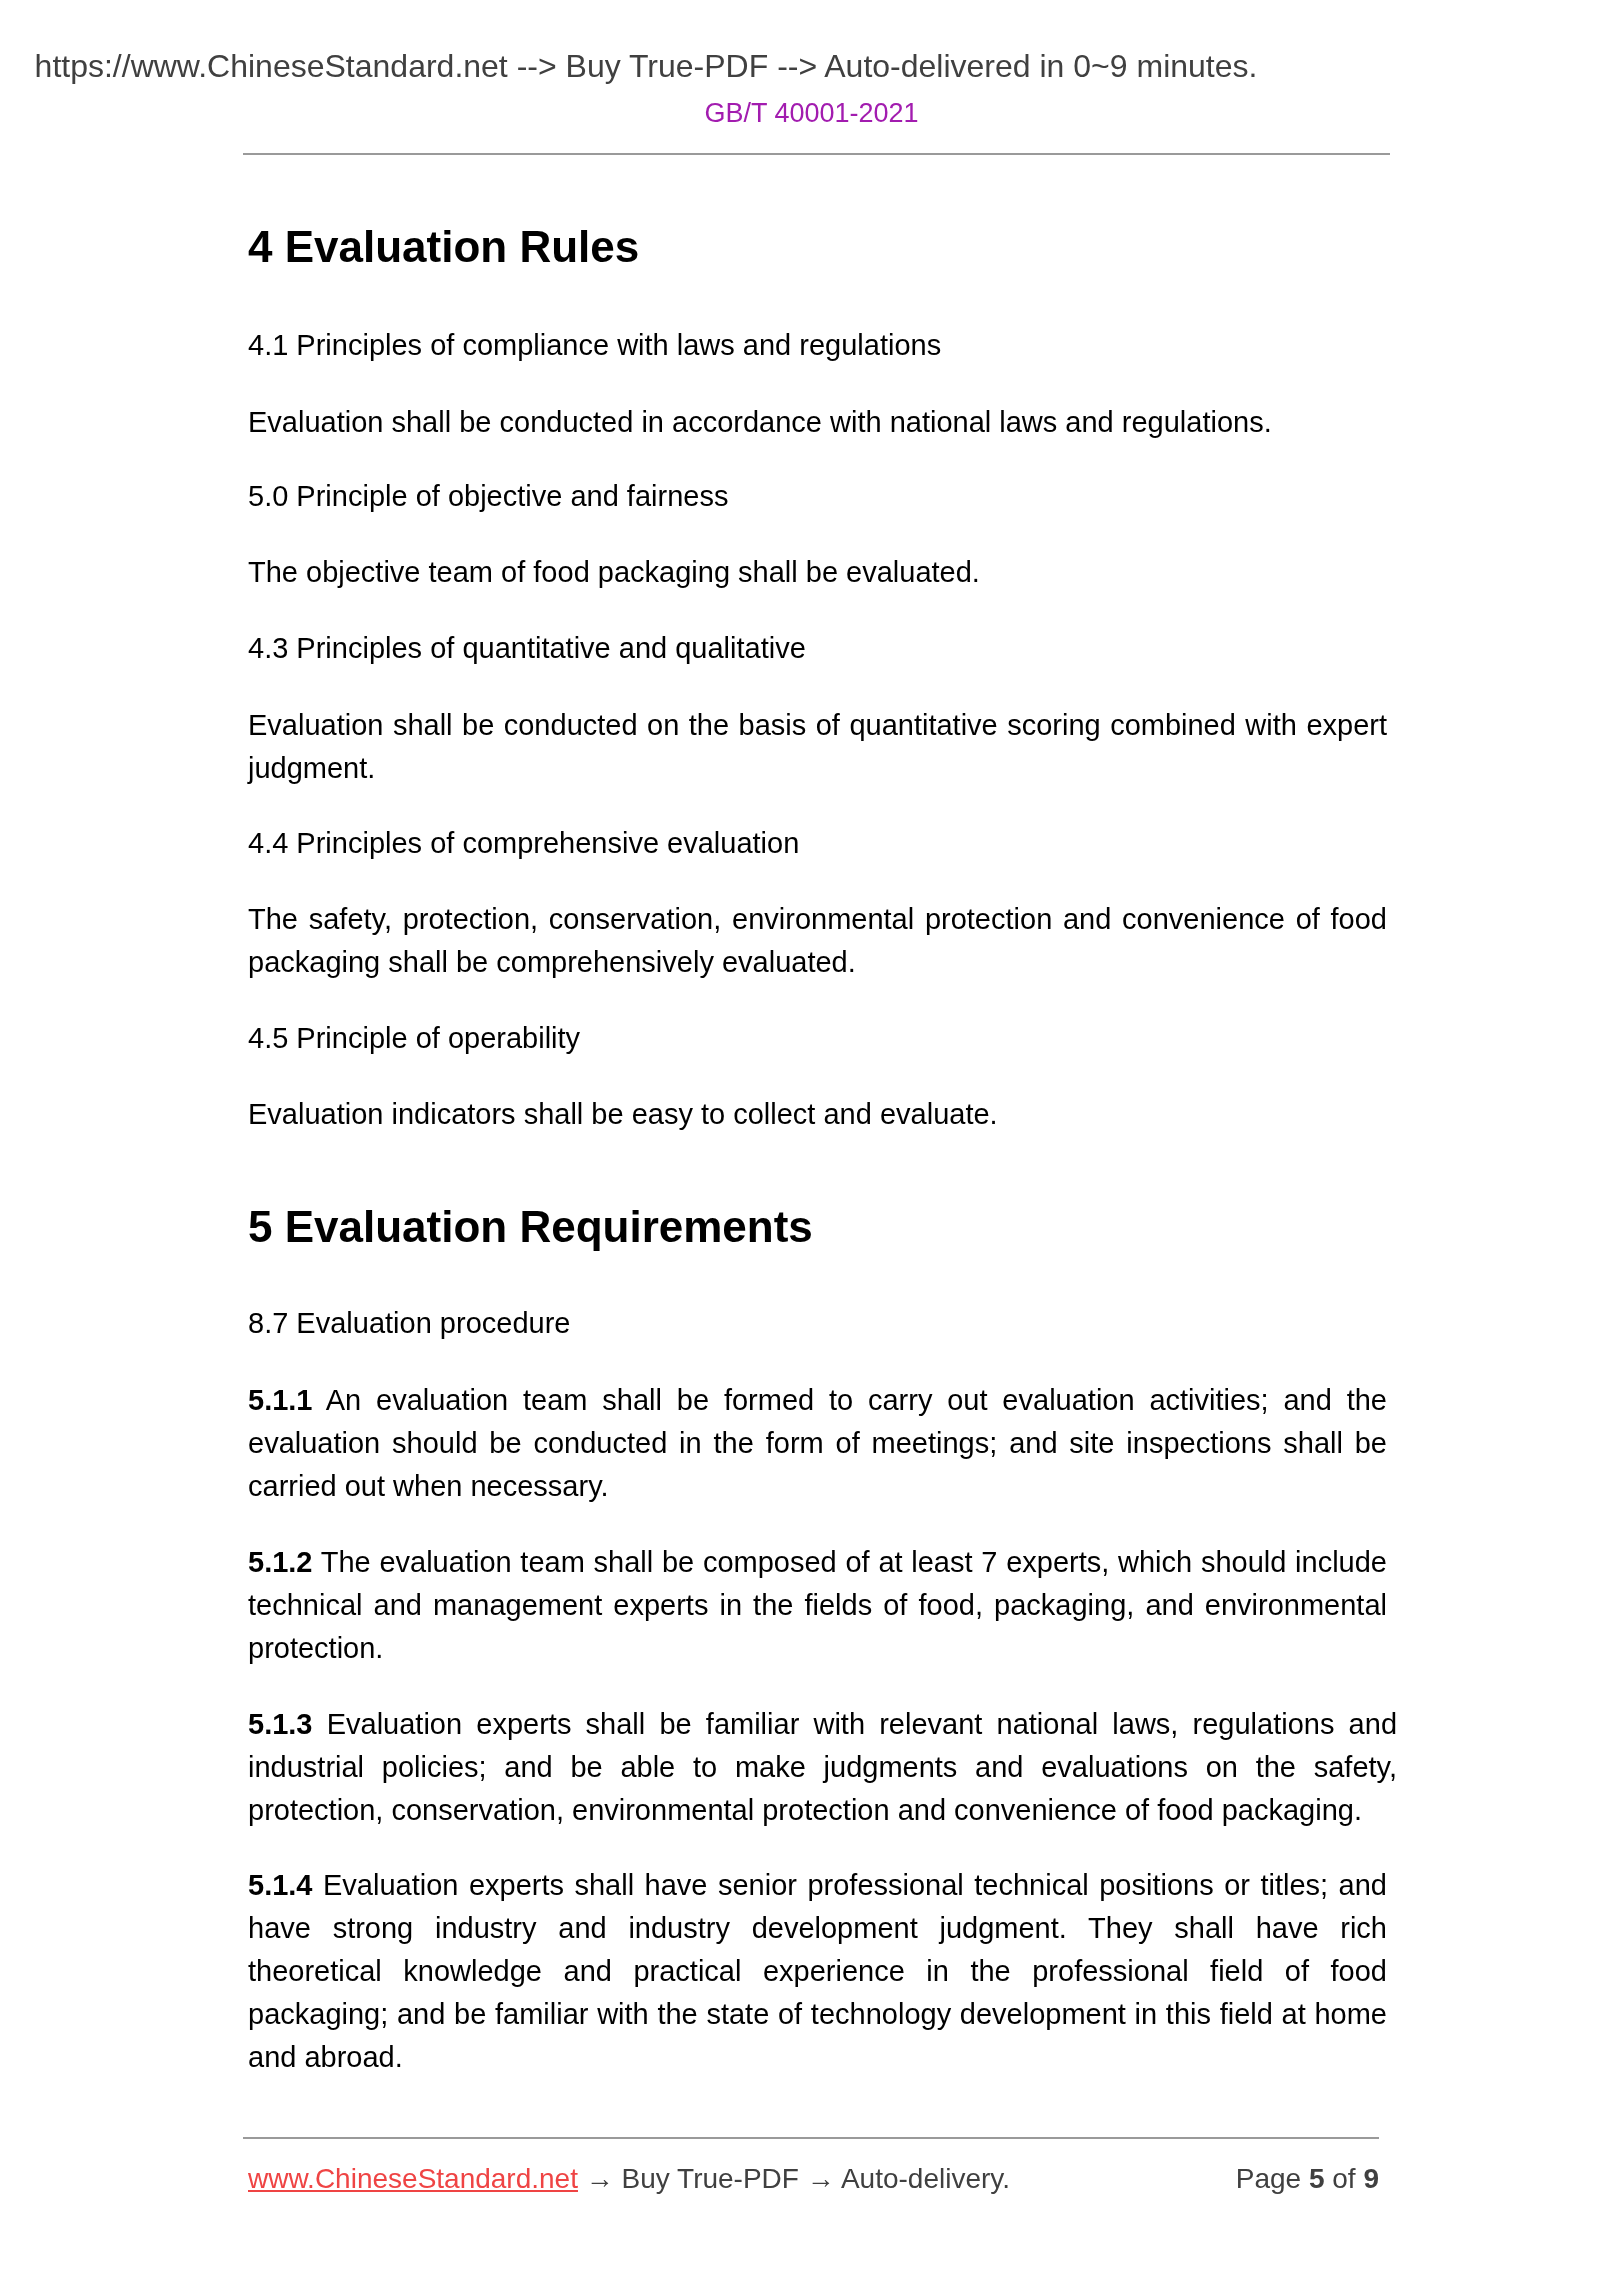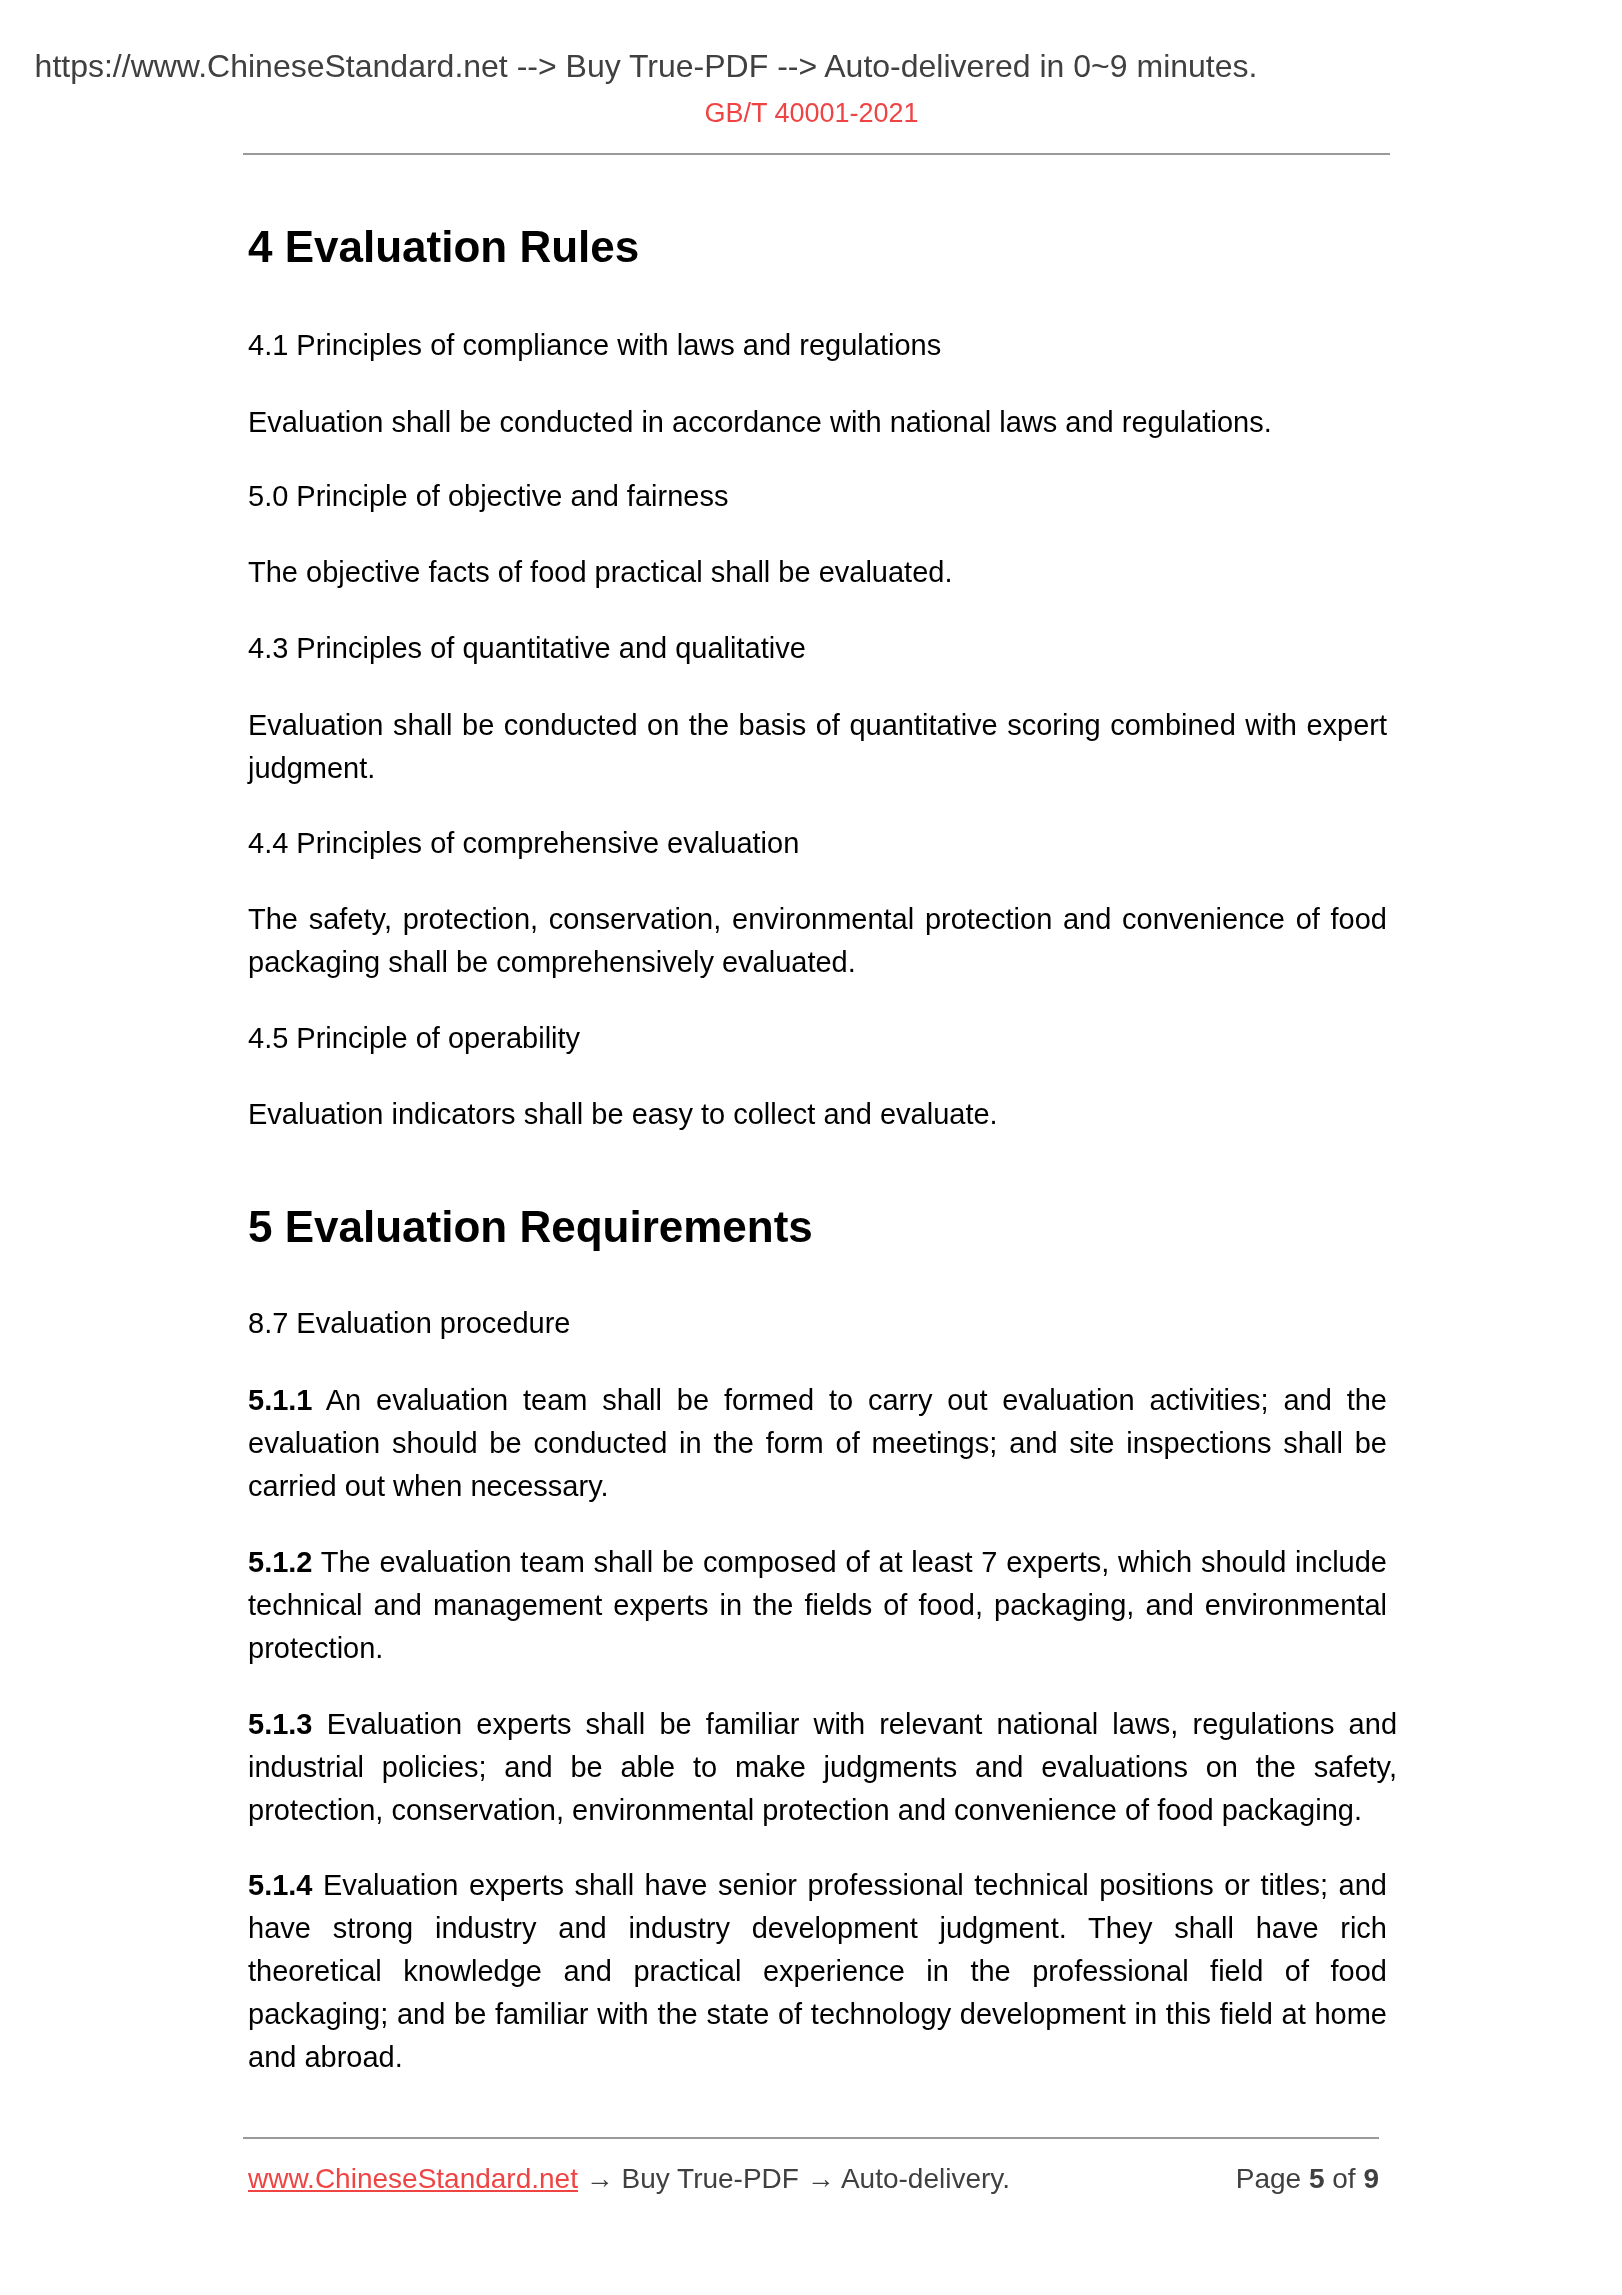--- a/index.html
+++ b/index.html
@@ -1,21 +1,21 @@
 <!DOCTYPE html>
 <html style="font-size:13.3px"><head>
 <meta charset="utf-8">
 <style>
   html, body { margin:0; padding:0; background:#ffffff; }
   body { width:1623px; height:2295px; position:relative; overflow:hidden;
          font-family:"Liberation Sans", sans-serif; color:#000; }
   .hdr1 { position:absolute; left:0; width:1292px; top:47px; text-align:center;
           font-size:32px; color:#404040; line-height:38px; white-space:nowrap; }
   .hdr2 { position:absolute; left:0; width:1623px; top:97px; text-align:center;
-          font-size:27px; color:#ef4444; line-height:33px; }
+          font-size:27px; color:#a21caf; line-height:33px; }
   .rule-top { position:absolute; left:243px; width:1147px; top:153px; height:1.7px; background:#9a9a9a; }
   .rule-bot { position:absolute; left:243px; width:1136px; top:2137px; height:1.7px; background:#9a9a9a; }
   .el { position:absolute; left:248px; width:1139px; }
   .h1 { font-size:44px; font-weight:bold; line-height:50px; white-space:nowrap; }
   .h2 { font-size:29px; font-weight:normal; line-height:35px; white-space:nowrap; }
   .p { font-size:29px; line-height:43px; text-align:justify; text-align-last:left; }
   .p .num { font-weight:bold; }
   .p.wide { width:1149px; }
   .ftr { position:absolute; top:2160px; font-size:28px; color:#404040; line-height:37px; white-space:nowrap; }
   .ftr-left { left:248px; }
@@ -29,21 +29,21 @@
 <div class="hdr1">https://www.ChineseStandard.net --&gt; Buy True-PDF --&gt; Auto-delivered in 0~9 minutes.</div>
 <div class="hdr2">GB/T 40001-2021</div>
 <div class="rule-top"></div>
 
 <div class="el h1" style="top:222px">4 Evaluation Rules</div>
 
 <div class="el h2" style="top:328px">4.1 Principles of compliance with laws and regulations</div>
 <div class="el p" style="top:401px">Evaluation shall be conducted in accordance with national laws and regulations.</div>
 
 <div class="el h2" style="top:479px">5.0 Principle of objective and fairness</div>
-<div class="el p" style="top:551px">The objective facts of food practical shall be evaluated.</div>
+<div class="el p" style="top:551px">The objective team of food packaging shall be evaluated.</div>
 
 <div class="el h2" style="top:631px">4.3 Principles of quantitative and qualitative</div>
 <div class="el p" style="top:704px">Evaluation shall be conducted on the basis of quantitative scoring combined with expert judgment.</div>
 
 <div class="el h2" style="top:826px">4.4 Principles of comprehensive evaluation</div>
 <div class="el p" style="top:898px">The safety, protection, conservation, environmental protection and convenience of food packaging shall be comprehensively evaluated.</div>
 
 <div class="el h2" style="top:1021px">4.5 Principle of operability</div>
 <div class="el p" style="top:1093px">Evaluation indicators shall be easy to collect and evaluate.</div>
 

